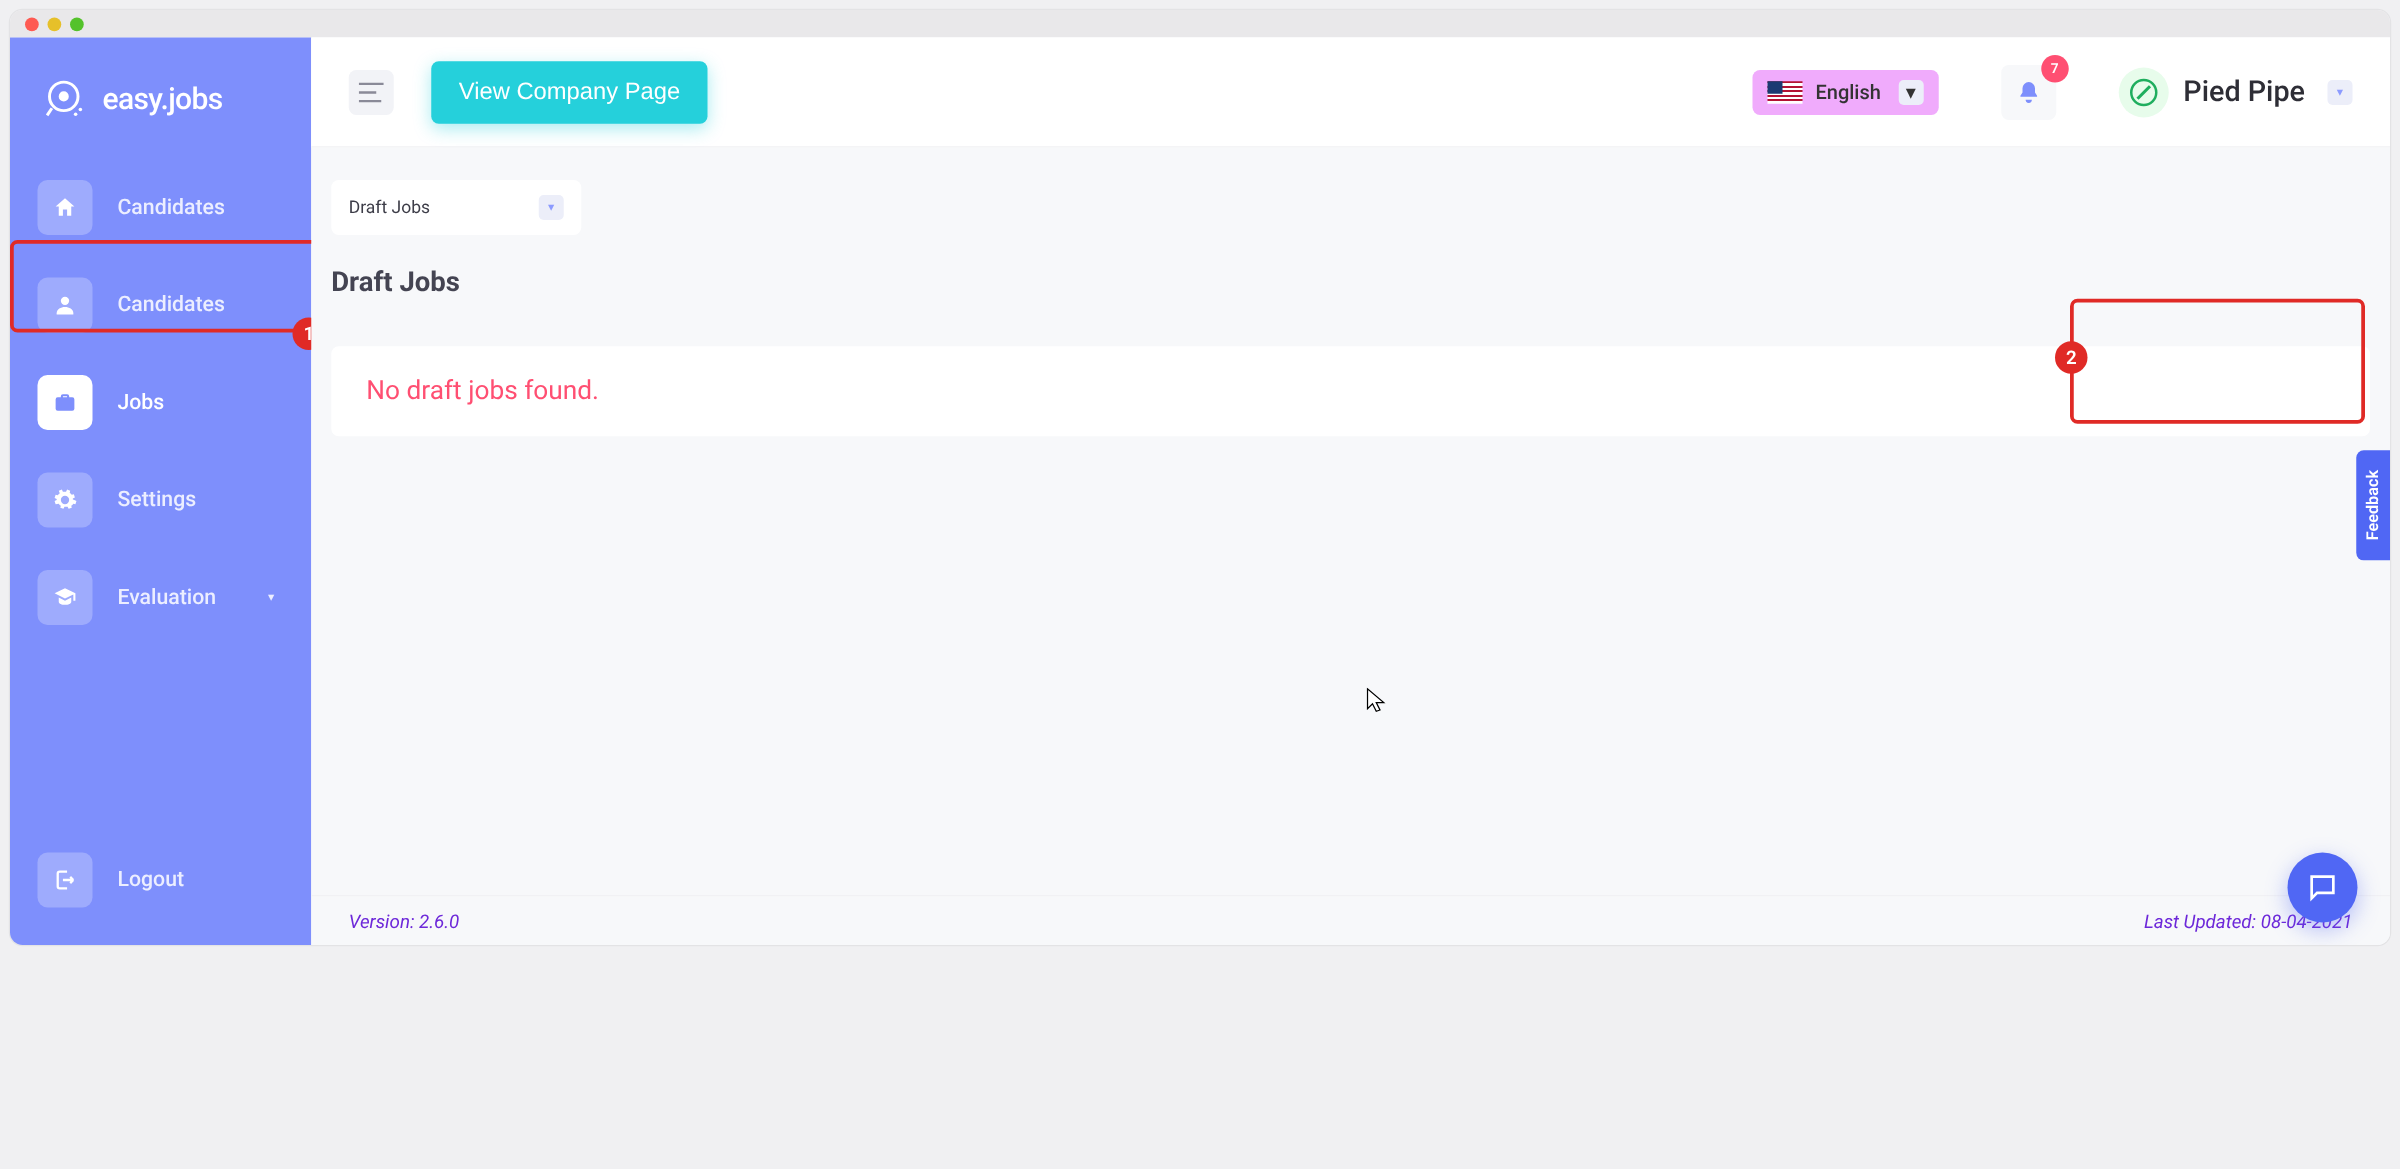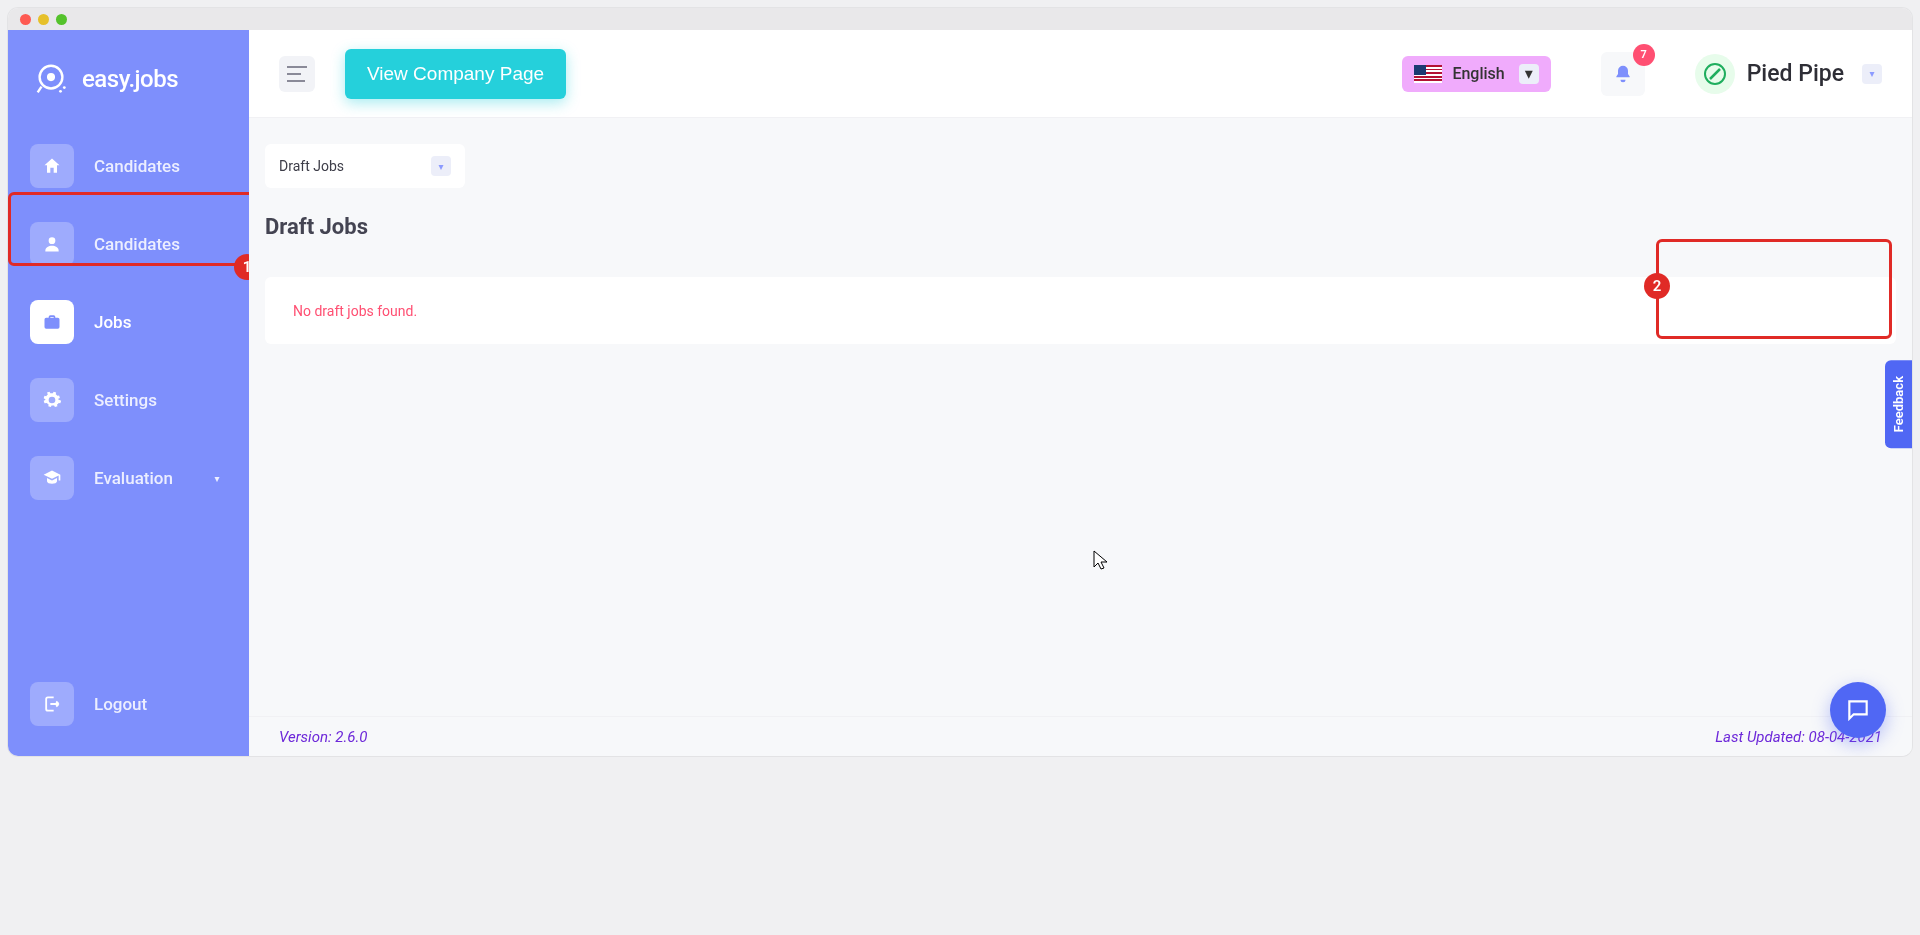--- a/index.html
+++ b/index.html
@@ -243,21 +243,21 @@
       font-size: 22px;
       font-weight: 700;
       color: #444452;
     }
     .empty-panel {
       margin-top: 38px;
       background: #fff;
       border-radius: 6px;
       padding: 24px 28px;
     }
-    .empty-text { color: #ff4f72; font-size: 14px; }
+    .empty-text { color: #ff4f72; font-size: 21px; }
     .footer {
       height: 40px;
       display: flex; align-items: center; justify-content: space-between;
       padding: 0 30px;
       font-style: italic;
       color: #6d28d9;
       font-size: 15px;
       border-top: 1px solid #f1f1f4;
     }
     .feedback-tab {

